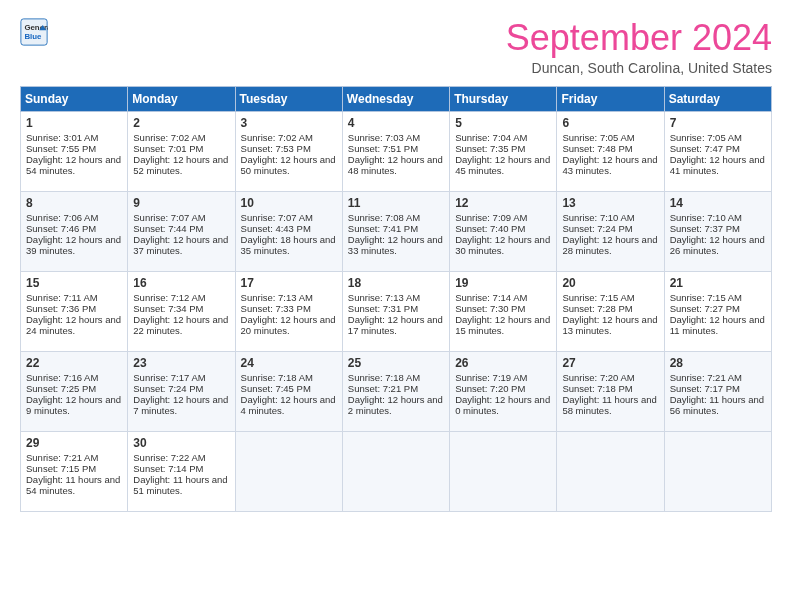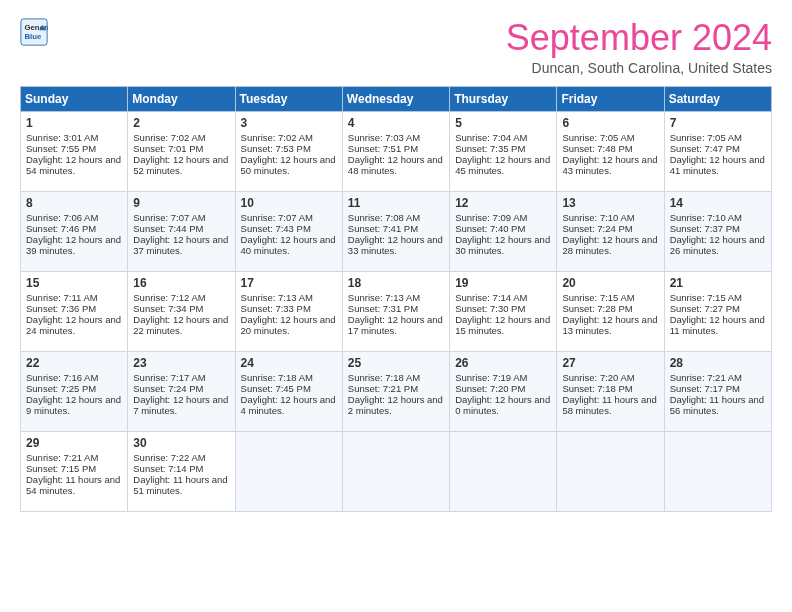--- a/index.html
+++ b/index.html
@@ -115,21 +115,21 @@
           <td><span class="day-num">2</span><span>Sunrise: 7:02 AM</span><br><span>Sunset: 7:01 PM</span><br><span>Daylight: 12 hours and 52 minutes.</span></td>
           <td><span class="day-num">3</span><span>Sunrise: 7:02 AM</span><br><span>Sunset: 7:53 PM</span><br><span>Daylight: 12 hours and 50 minutes.</span></td>
           <td><span class="day-num">4</span><span>Sunrise: 7:03 AM</span><br><span>Sunset: 7:51 PM</span><br><span>Daylight: 12 hours and 48 minutes.</span></td>
           <td><span class="day-num">5</span><span>Sunrise: 7:04 AM</span><br><span>Sunset: 7:35 PM</span><br><span>Daylight: 12 hours and 45 minutes.</span></td>
           <td><span class="day-num">6</span><span>Sunrise: 7:05 AM</span><br><span>Sunset: 7:48 PM</span><br><span>Daylight: 12 hours and 43 minutes.</span></td>
           <td><span class="day-num">7</span><span>Sunrise: 7:05 AM</span><br><span>Sunset: 7:47 PM</span><br><span>Daylight: 12 hours and 41 minutes.</span></td>
         </tr>
         <tr>
           <td><span class="day-num">8</span><span>Sunrise: 7:06 AM</span><br><span>Sunset: 7:46 PM</span><br><span>Daylight: 12 hours and 39 minutes.</span></td>
           <td><span class="day-num">9</span><span>Sunrise: 7:07 AM</span><br><span>Sunset: 7:44 PM</span><br><span>Daylight: 12 hours and 37 minutes.</span></td>
-          <td><span class="day-num">10</span><span>Sunrise: 7:07 AM</span><br><span>Sunset: 7:43 PM</span><br><span>Daylight: 12 hours and 40 minutes.</span></td>
+          <td><span class="day-num">10</span><span>Sunrise: 7:07 AM</span><br><span>Sunset: 4:43 PM</span><br><span>Daylight: 18 hours and 35 minutes.</span></td>
           <td><span class="day-num">11</span><span>Sunrise: 7:08 AM</span><br><span>Sunset: 7:41 PM</span><br><span>Daylight: 12 hours and 33 minutes.</span></td>
           <td><span class="day-num">12</span><span>Sunrise: 7:09 AM</span><br><span>Sunset: 7:40 PM</span><br><span>Daylight: 12 hours and 30 minutes.</span></td>
           <td><span class="day-num">13</span><span>Sunrise: 7:10 AM</span><br><span>Sunset: 7:24 PM</span><br><span>Daylight: 12 hours and 28 minutes.</span></td>
           <td><span class="day-num">14</span><span>Sunrise: 7:10 AM</span><br><span>Sunset: 7:37 PM</span><br><span>Daylight: 12 hours and 26 minutes.</span></td>
         </tr>
         <tr>
           <td><span class="day-num">15</span><span>Sunrise: 7:11 AM</span><br><span>Sunset: 7:36 PM</span><br><span>Daylight: 12 hours and 24 minutes.</span></td>
           <td><span class="day-num">16</span><span>Sunrise: 7:12 AM</span><br><span>Sunset: 7:34 PM</span><br><span>Daylight: 12 hours and 22 minutes.</span></td>
           <td><span class="day-num">17</span><span>Sunrise: 7:13 AM</span><br><span>Sunset: 7:33 PM</span><br><span>Daylight: 12 hours and 20 minutes.</span></td>
           <td><span class="day-num">18</span><span>Sunrise: 7:13 AM</span><br><span>Sunset: 7:31 PM</span><br><span>Daylight: 12 hours and 17 minutes.</span></td>

